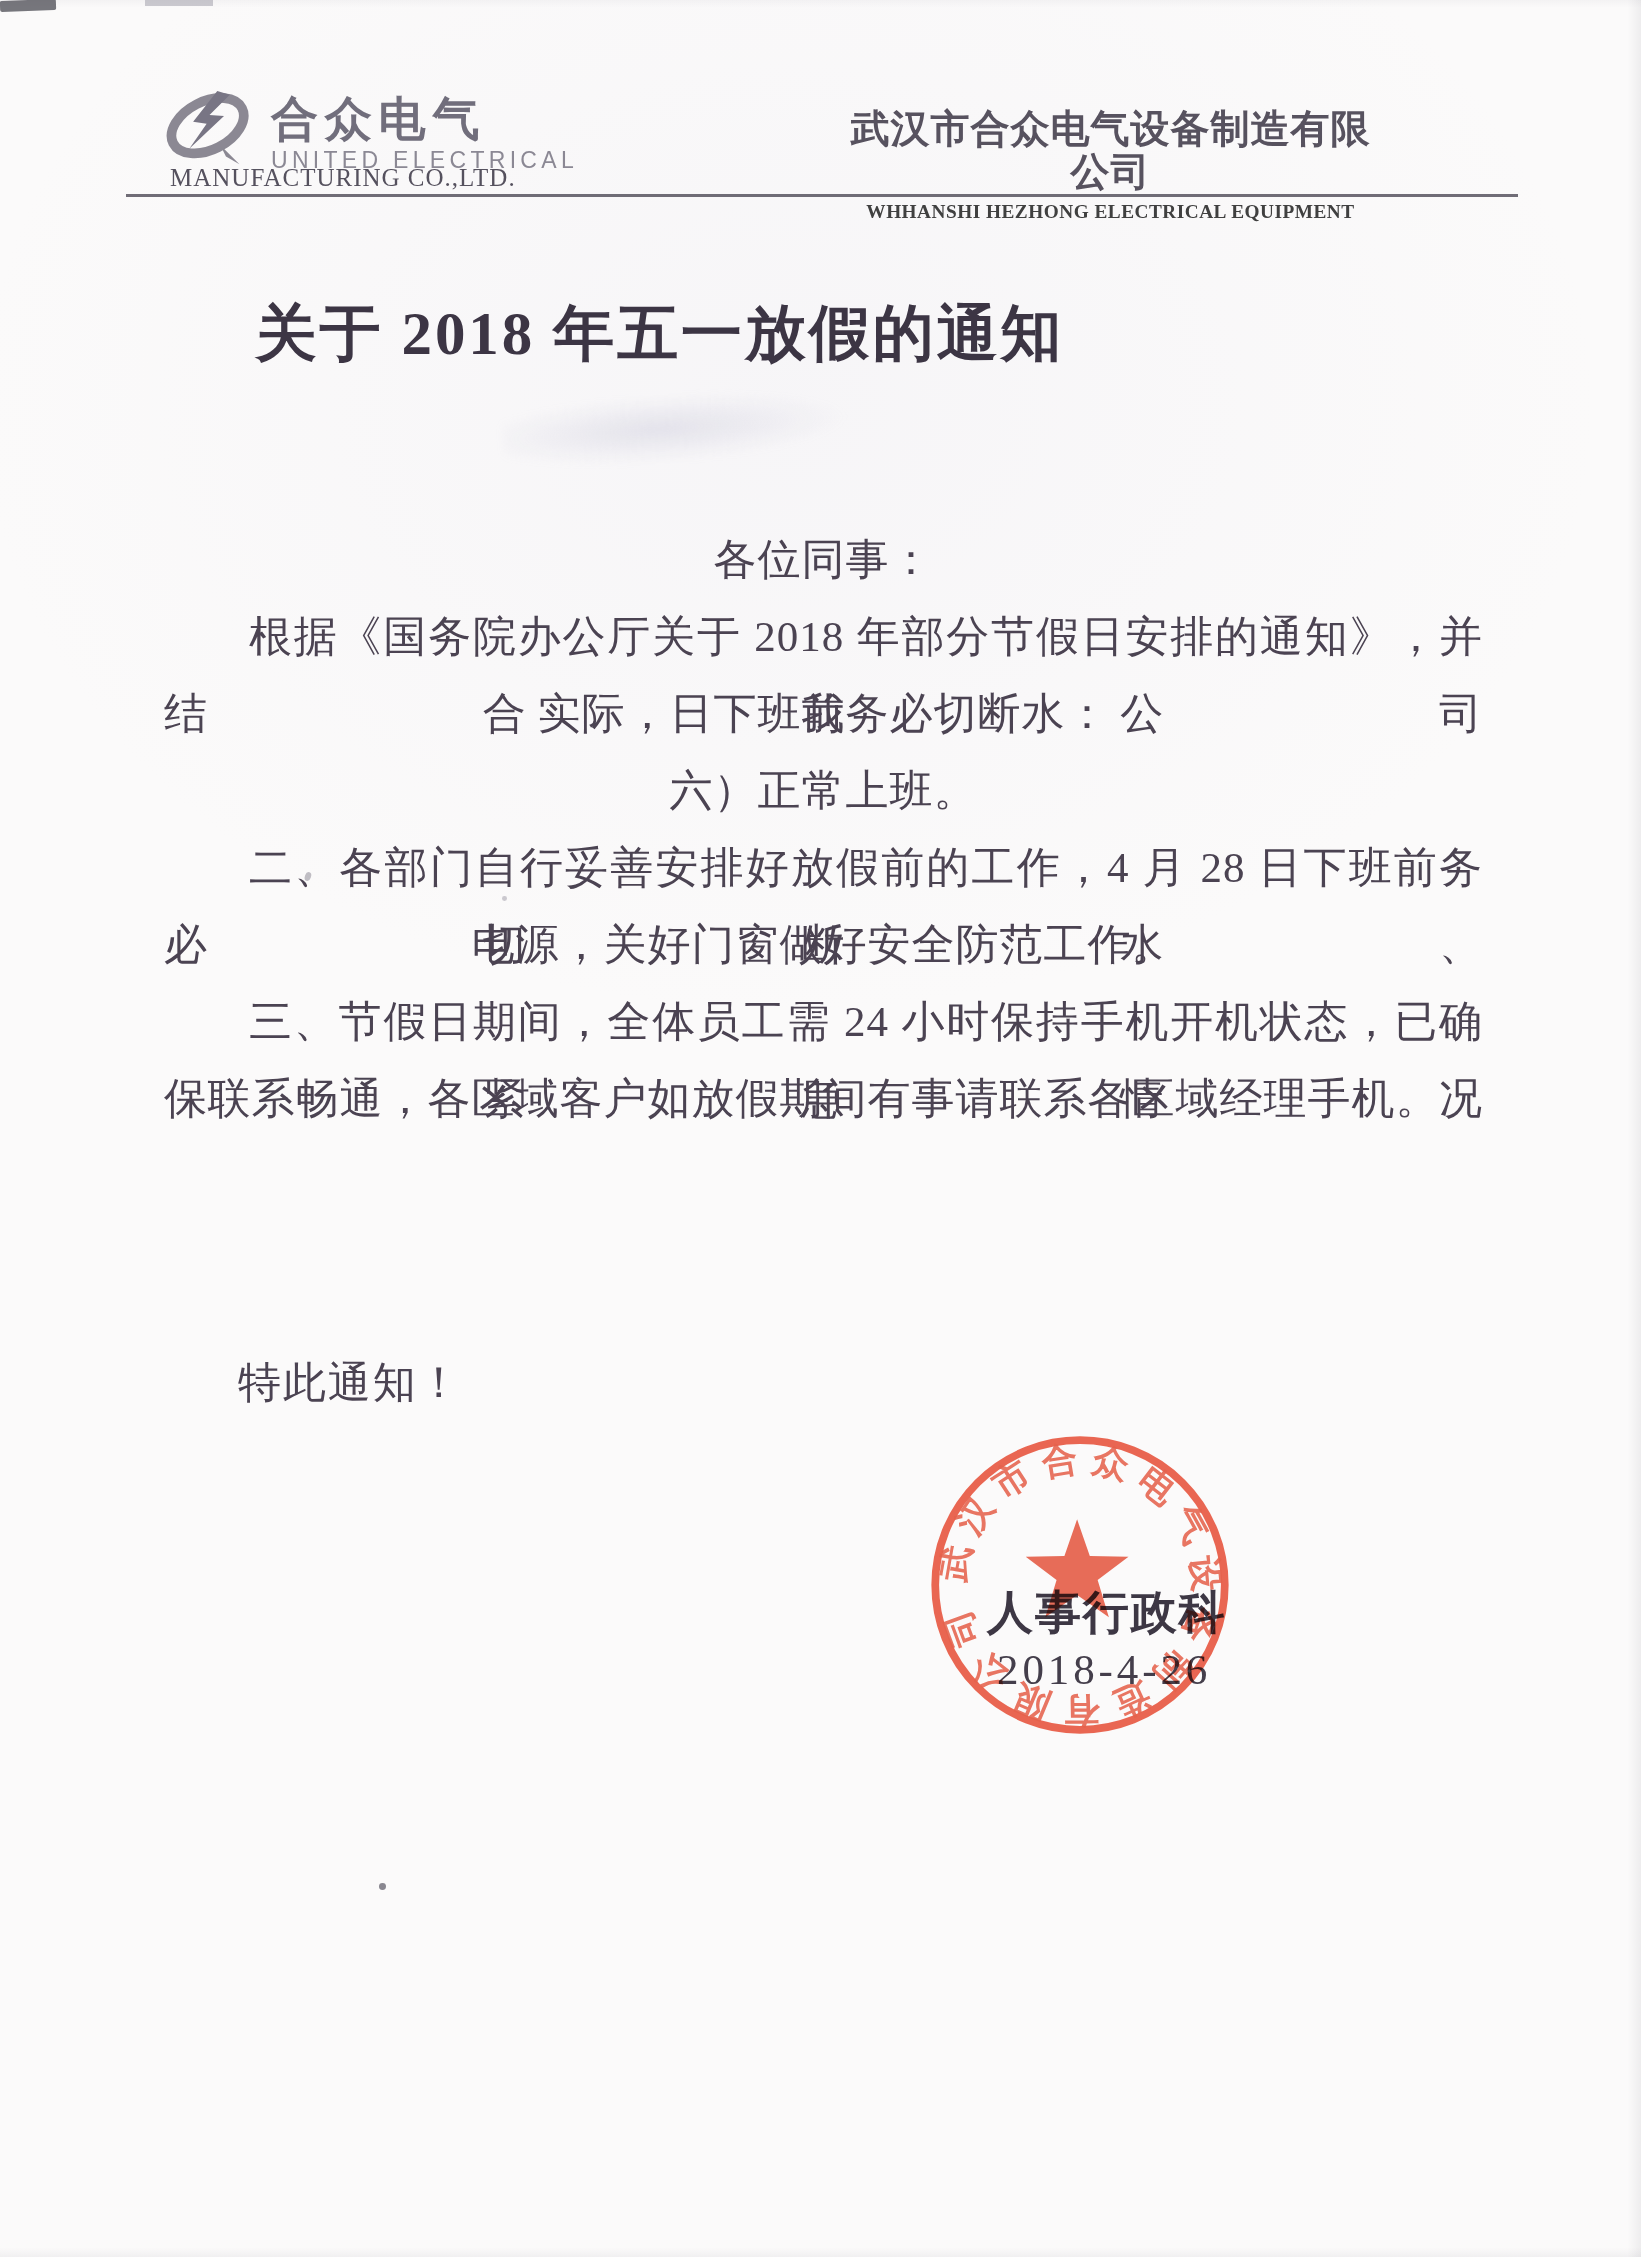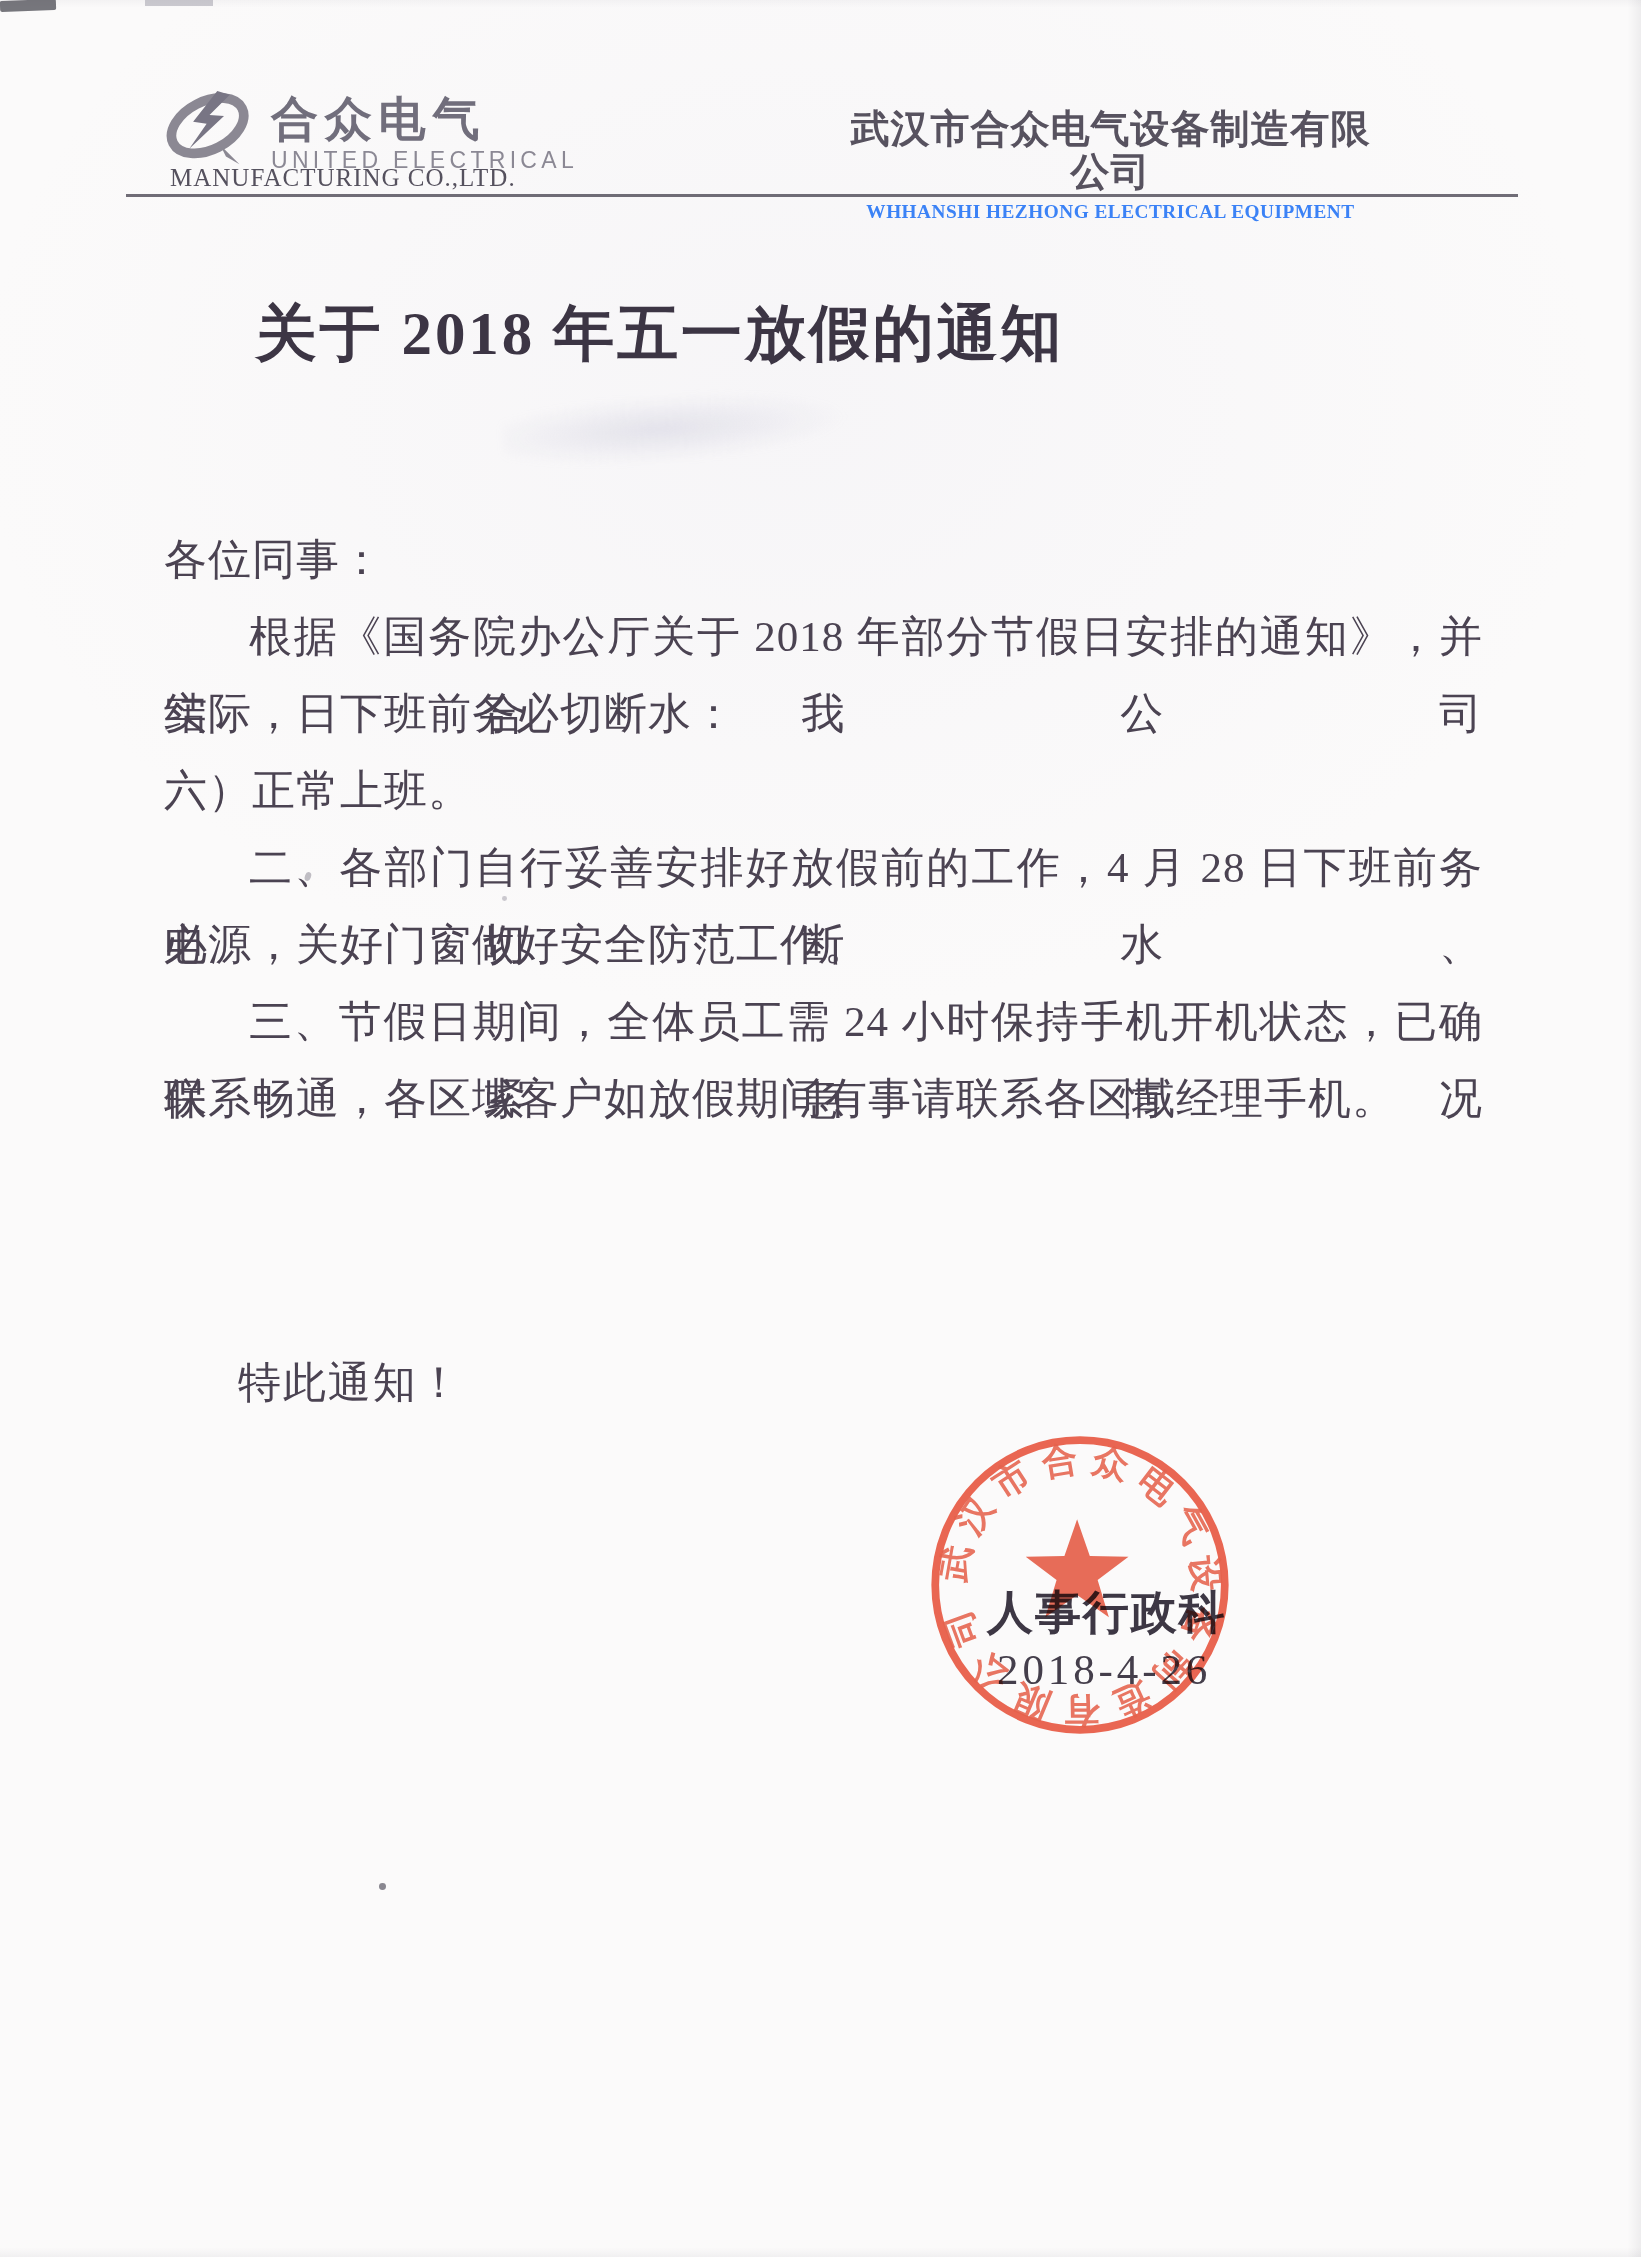--- a/index.html
+++ b/index.html
@@ -28,29 +28,29 @@
 
   
   .logo-wrap{position:absolute;left:164px;top:89px;display:flex;align-items:flex-start;}
   .logo-mark{width:93px;height:83px;flex:0 0 auto;}
   .logo-text{margin-left:14px;margin-top:5.8px;}
   .brand-cn{font-family:"Liberation Sans","DejaVu Sans",sans-serif;font-weight:bold;font-size:47px;letter-spacing:6.8px;color:#716e7c;line-height:1.0;}
   .brand-en{font-family:"Liberation Sans","DejaVu Sans",sans-serif;font-size:23px;letter-spacing:4.3px;color:#8b8894;margin-top:4.8px;}
   .brand-sub{position:absolute;left:170px;top:164px;font-size:25px;letter-spacing:1px;color:#55515e;}
   .company-block{position:absolute;left:850px;top:108px;width:521px;text-align:center;}
   .company-cn{font-family:"Liberation Sans","DejaVu Sans",sans-serif;font-weight:bold;font-size:39px;color:#57525f;letter-spacing:1px;line-height:1.1;}
-  .company-en{font-size:19.3px;font-weight:bold;color:#3b82f6;letter-spacing:0.5px;margin-top:7.7px;}
+  .company-en{font-size:19.3px;font-weight:bold;color:#404040;letter-spacing:0.5px;margin-top:7.7px;}
   .header-rule{position:absolute;left:126px;top:194px;width:1392px;height:2.9px;background:#57535f;opacity:.85;}
 
   
   .doc-title{position:absolute;left:0;top:293px;width:1320px;text-align:center;
     font-size:61px;font-weight:bold;color:#3c3544;letter-spacing:2.9px;}
   .body-block{position:absolute;left:164px;top:521px;width:1319px;
     font-size:43px;color:#4b4352;letter-spacing:1px;}
-  .bline{height:77px;line-height:77px;white-space:nowrap;}
+  .bline{height:77px;line-height:77px;white-space:nowrap;text-align:center;}
   .bline.just{text-align:justify;text-align-last:justify;white-space:normal;}
   .bline.ind{text-indent:85px;}
   .closing{position:absolute;left:228px;top:1354px;font-size:43px;color:#4b4352;letter-spacing:1.9px;margin-left:10px;}
 
   
   .stamp{position:absolute;left:914px;top:1419px;width:332px;height:332px;}
   .stamp svg{display:block;}
   .stamp-dept{position:absolute;left:987px;top:1582px;font-size:46px;color:#3e3845;
     letter-spacing:1.9px;mix-blend-mode:multiply;font-weight:bold;font-family:"Liberation Serif","DejaVu Serif",serif;}
   .stamp-date{position:absolute;left:997px;top:1645px;font-size:43px;color:#453f4c;

